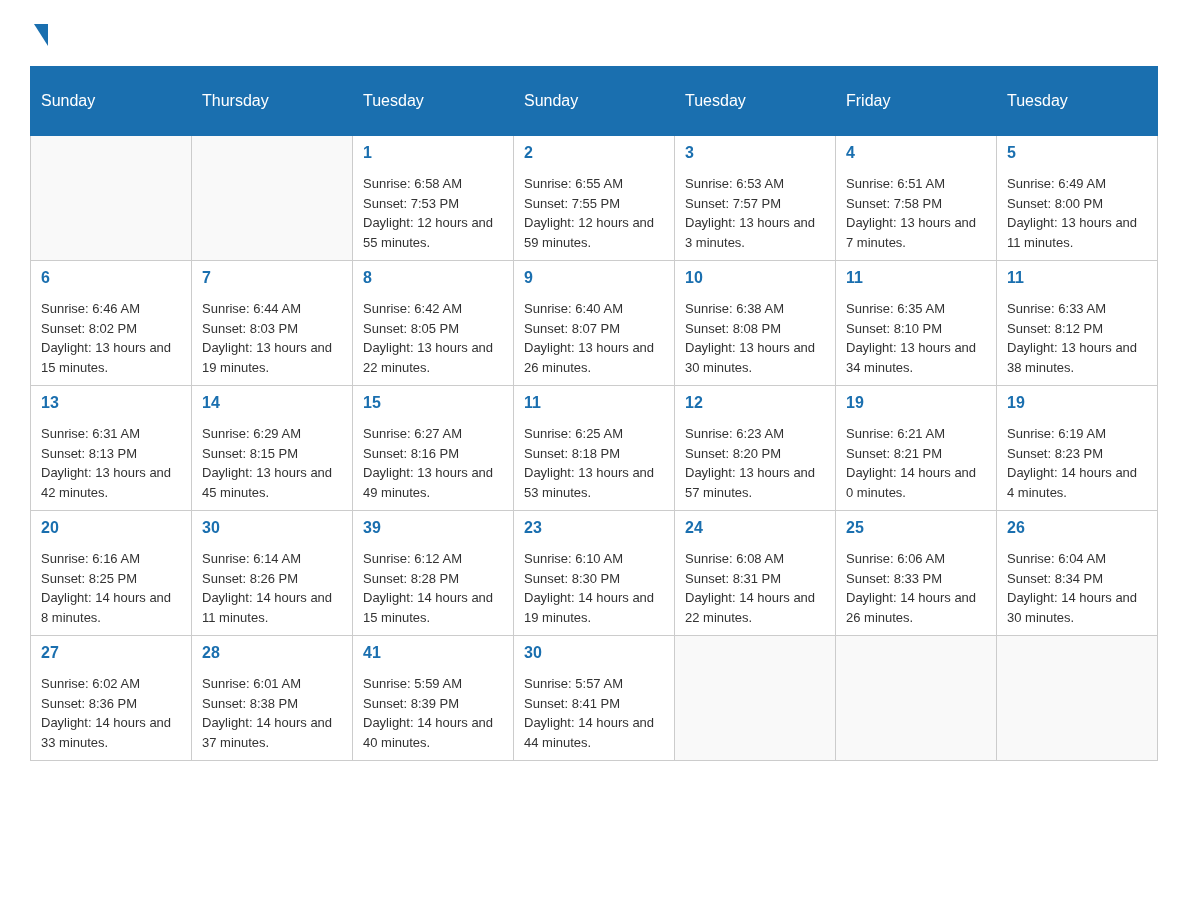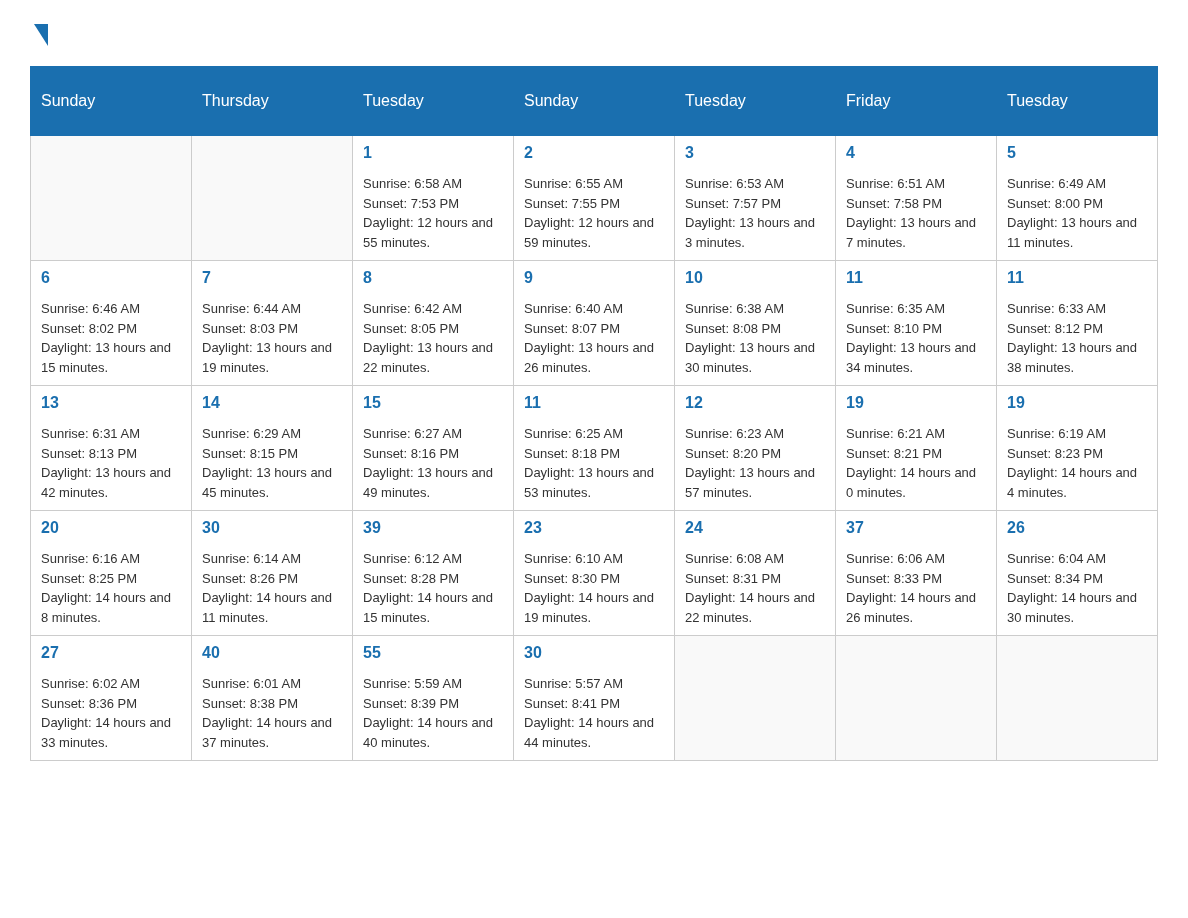--- a/index.html
+++ b/index.html
@@ -212,39 +212,39 @@
         </td>
         <td>
           <span class="day-num">23</span>
           <div class="day-info">Sunrise: 6:10 AM<br>Sunset: 8:30 PM<br>Daylight: 14 hours and 19 minutes.</div>
         </td>
         <td>
           <span class="day-num">24</span>
           <div class="day-info">Sunrise: 6:08 AM<br>Sunset: 8:31 PM<br>Daylight: 14 hours and 22 minutes.</div>
         </td>
         <td>
-          <span class="day-num">37</span>
+          <span class="day-num">25</span>
           <div class="day-info">Sunrise: 6:06 AM<br>Sunset: 8:33 PM<br>Daylight: 14 hours and 26 minutes.</div>
         </td>
         <td>
           <span class="day-num">26</span>
           <div class="day-info">Sunrise: 6:04 AM<br>Sunset: 8:34 PM<br>Daylight: 14 hours and 30 minutes.</div>
         </td>
       </tr>
       <tr>
         <td>
           <span class="day-num">27</span>
           <div class="day-info">Sunrise: 6:02 AM<br>Sunset: 8:36 PM<br>Daylight: 14 hours and 33 minutes.</div>
         </td>
         <td>
-          <span class="day-num">40</span>
+          <span class="day-num">28</span>
           <div class="day-info">Sunrise: 6:01 AM<br>Sunset: 8:38 PM<br>Daylight: 14 hours and 37 minutes.</div>
         </td>
         <td>
-          <span class="day-num">55</span>
+          <span class="day-num">41</span>
           <div class="day-info">Sunrise: 5:59 AM<br>Sunset: 8:39 PM<br>Daylight: 14 hours and 40 minutes.</div>
         </td>
         <td>
           <span class="day-num">30</span>
           <div class="day-info">Sunrise: 5:57 AM<br>Sunset: 8:41 PM<br>Daylight: 14 hours and 44 minutes.</div>
         </td>
         <td class="empty-cell"></td>
         <td class="empty-cell"></td>
         <td class="empty-cell"></td>
       </tr>

